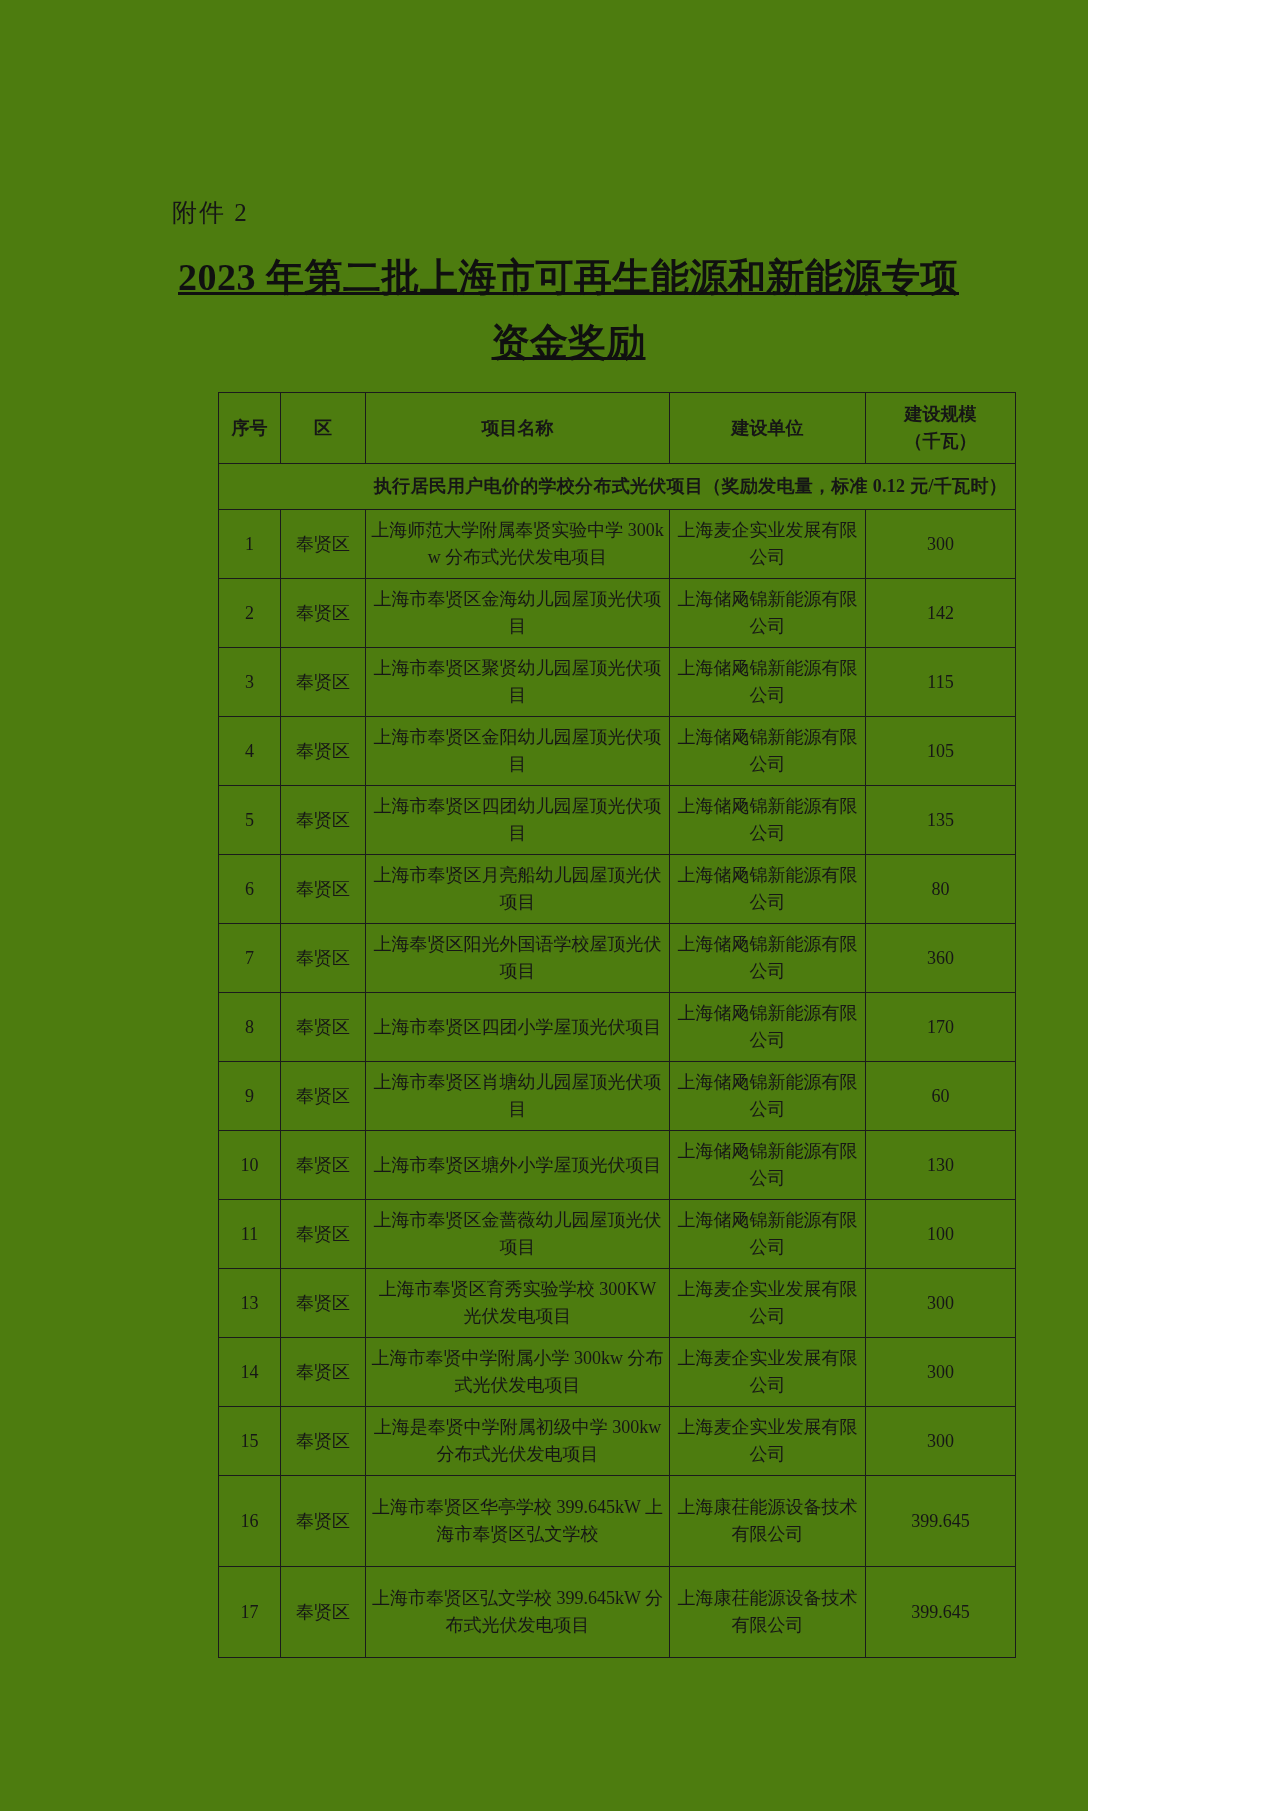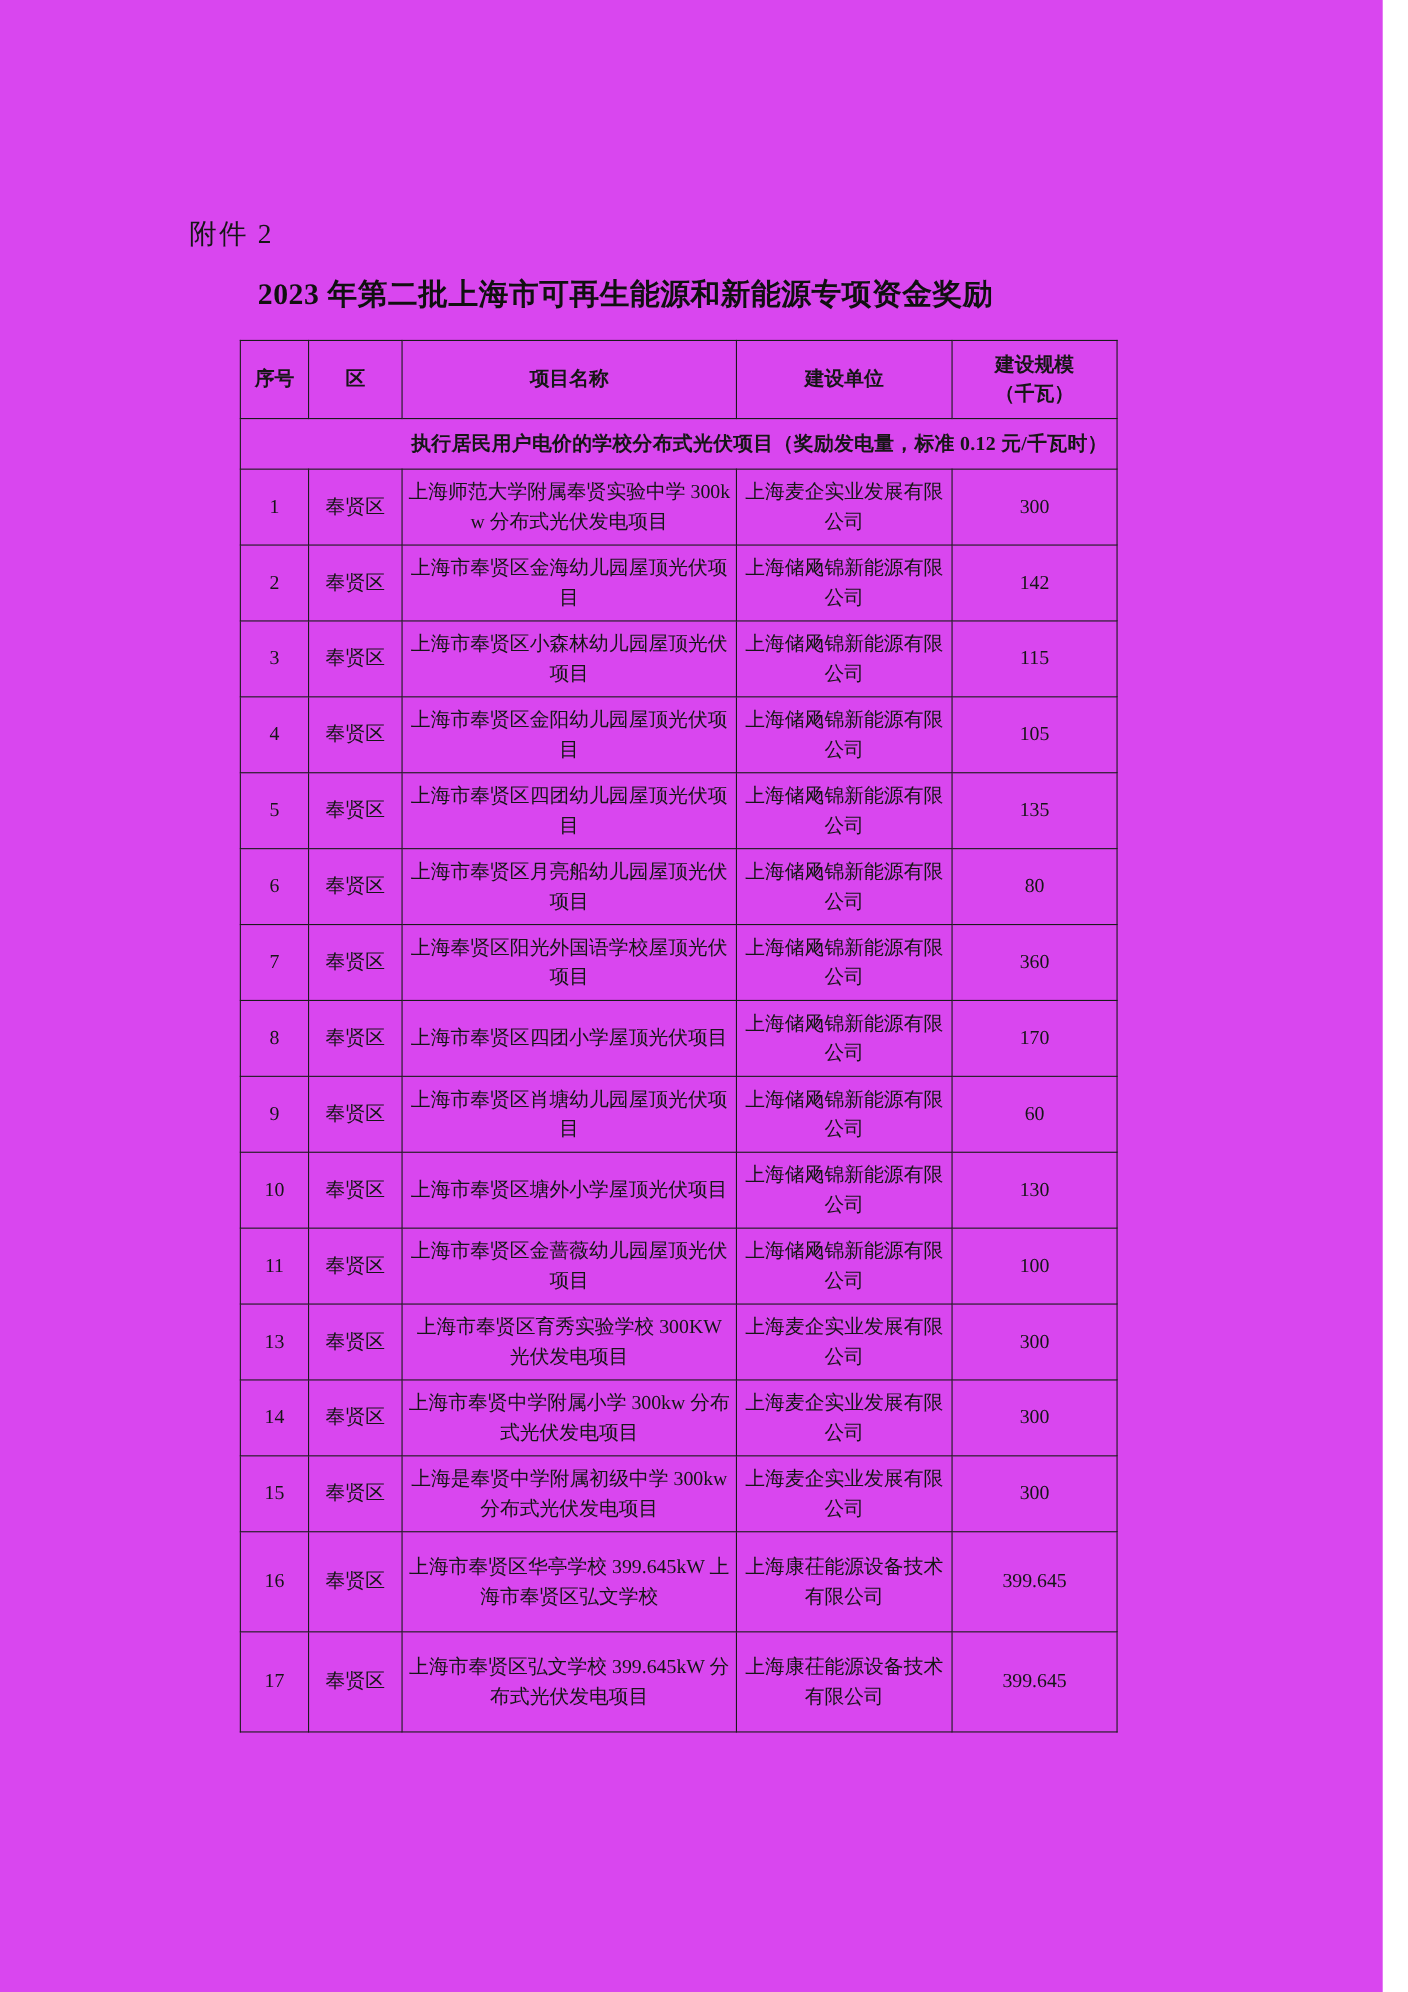--- a/index.html
+++ b/index.html
@@ -2,47 +2,48 @@
 <html><head>
 <meta charset="utf-8">
 <style>
   html, body {
     margin: 0;
     padding: 0;
     background: #ffffff;
   }
   .page {
     position: relative;
-    width: 1257px;
+    width: 1088px;
     height: 1811px;
-    background: #d946ef;
+    background: #4d7c0f;
     color: #111111;
     font-family: "Liberation Serif", "DejaVu Serif", serif;
     overflow: hidden;
   }
   .content {
     position: absolute;
     left: 170px;
     top: 196px;
     width: 797px;
   }
   .attachment {
     font-size: 25px;
     letter-spacing: 2px;
     margin: 0 0 16px 2px;
     color: #161616;
   }
   .doc-title {
-    font-size: 27px;
+    font-size: 38px;
     font-weight: bold;
     text-align: center;
     line-height: 1.7;
     margin: 0 0 18px 0;
     color: #101010;
     letter-spacing: 0.5px;
+    text-decoration: underline;
   }
   table.award {
     border-collapse: collapse;
     width: 797px;
     table-layout: fixed;
     color: #161616;
     margin-left: 48px;
   }
   table.award th,
   table.award td {
@@ -127,21 +128,21 @@
           <tr class="data-row">
             <td class="cell-no">2</td>
             <td class="cell-district">奉贤区</td>
             <td class="cell-project">上海市奉贤区金海幼儿园屋顶光伏项目</td>
             <td class="cell-company">上海储飏锦新能源有限公司</td>
             <td class="cell-scale">142</td>
           </tr>
           <tr class="data-row">
             <td class="cell-no">3</td>
             <td class="cell-district">奉贤区</td>
-            <td class="cell-project">上海市奉贤区小森林幼儿园屋顶光伏项目</td>
+            <td class="cell-project">上海市奉贤区聚贤幼儿园屋顶光伏项目</td>
             <td class="cell-company">上海储飏锦新能源有限公司</td>
             <td class="cell-scale">115</td>
           </tr>
           <tr class="data-row">
             <td class="cell-no">4</td>
             <td class="cell-district">奉贤区</td>
             <td class="cell-project">上海市奉贤区金阳幼儿园屋顶光伏项目</td>
             <td class="cell-company">上海储飏锦新能源有限公司</td>
             <td class="cell-scale">105</td>
           </tr>

